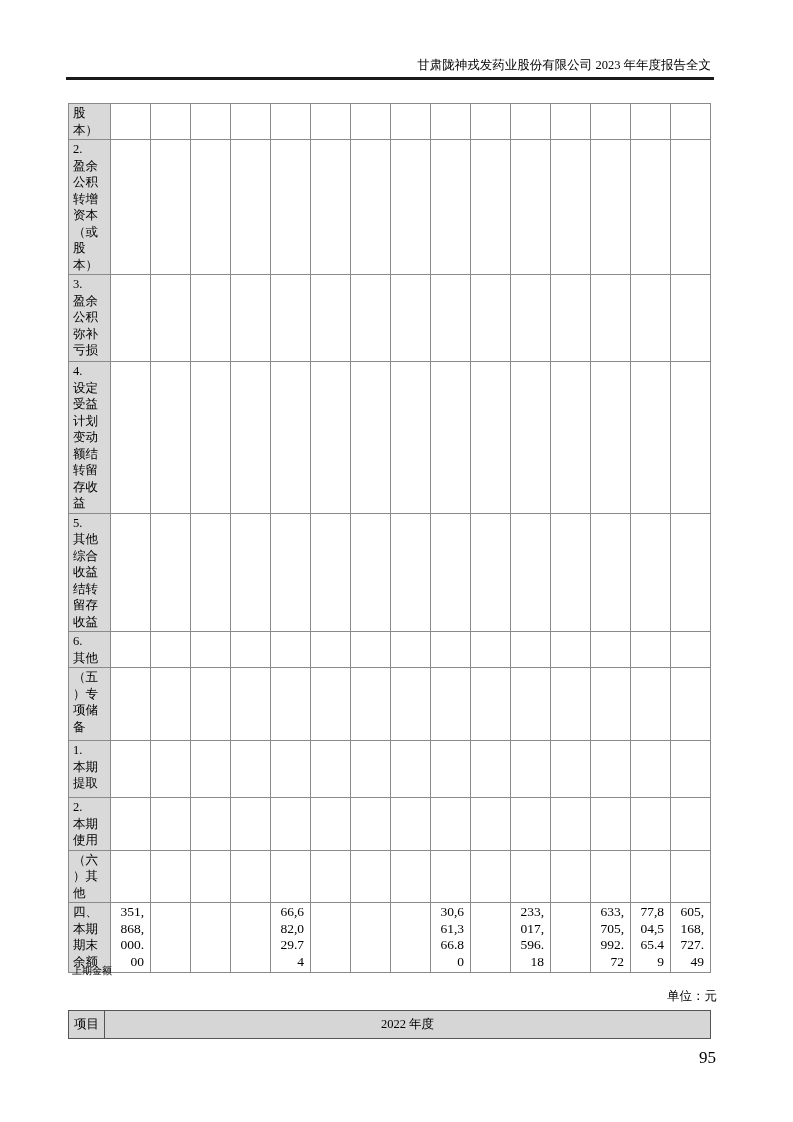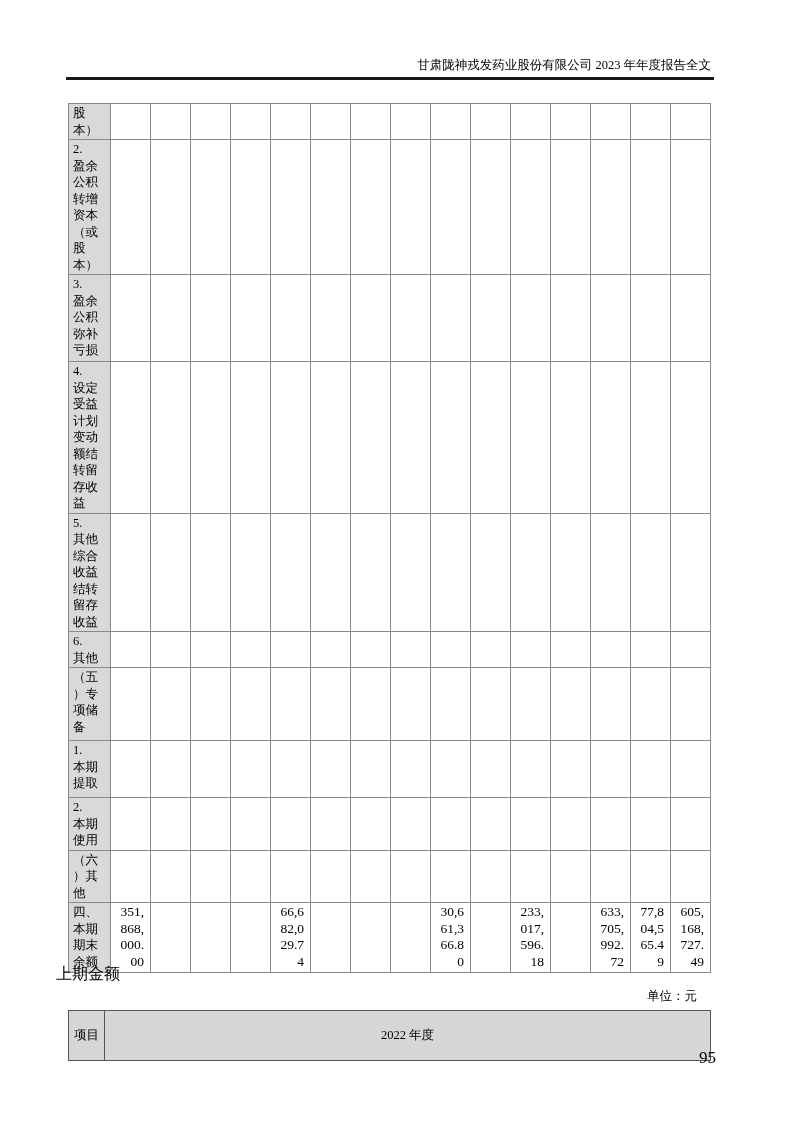--- a/index.html
+++ b/index.html
@@ -54,46 +54,46 @@
     font-size: 13.5px;
     line-height: 16.5px;
     text-align: right;
     word-break: break-all;
     padding: 1px 6px 1px 4px;
   }
 
   
   .prev-label {
     position: absolute;
-    top: 956px; left: 56px;
-    font-size: 16px;
+    top: 956px; left: 72px;
+    font-size: 10px;
   }
   .unit-label {
     position: absolute;
-    top: 980px; left: 60px; width: 637px;
+    top: 980px; left: 80px; width: 637px;
     text-align: right;
     font-size: 12.5px;
   }
 
   
   table.period-table {
     position: absolute;
     top: 1002px; left: 68px;
     width: 643px;
     border-collapse: collapse;
     table-layout: fixed;
   }
   table.period-table td {
     border: 1px solid #555555;
     background: #d6d6d6;
     height: 19px;
     font-size: 12.5px;
     text-align: center;
     vertical-align: middle;
-    padding: 15px 2px;
+    padding: 4px 2px;
   }
 
   .page-number {
     position: absolute;
     top: 1040px; left: 66px; width: 650px;
     text-align: right;
     font-size: 17px;
   }
 </style>
 </head>

